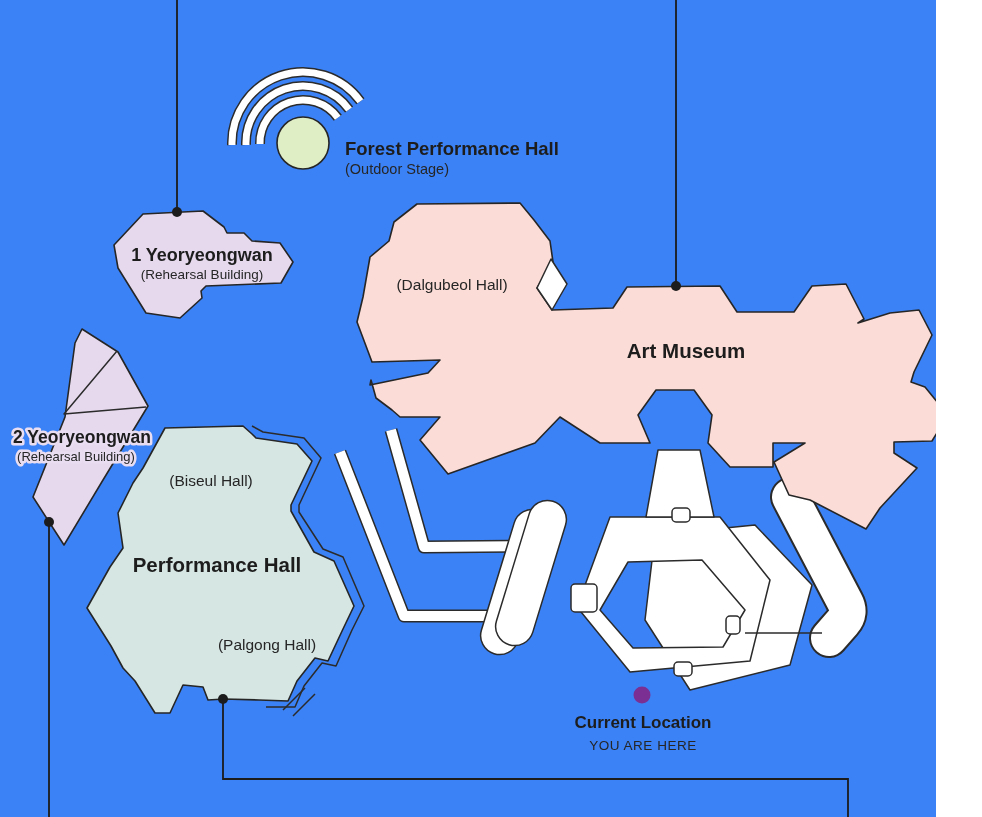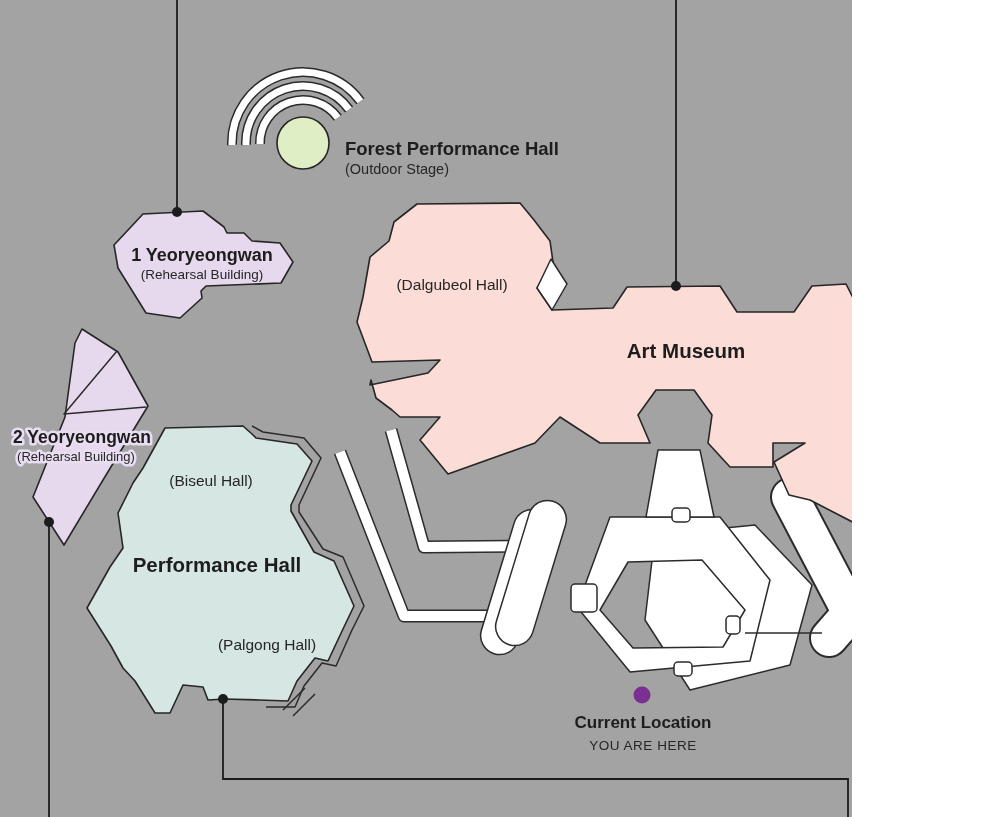--- a/index.html
+++ b/index.html
@@ -1,16 +1,16 @@
 <!DOCTYPE html>
 <html><head>
 <meta charset="utf-8">
 <style>
   html,body{margin:0;padding:0;background:#ffffff;}
-  #map-root{position:relative;width:852px;height:817px;background:#a3a3a3;overflow:hidden;
+  #map-root{position:relative;width:936px;height:817px;background:#3b82f6;overflow:hidden;
             font-family:"Liberation Sans","DejaVu Sans",sans-serif;}
   svg{display:block;}
   .bld{stroke:#262626;stroke-width:1.6;stroke-linejoin:round;}
   .corr{fill:#ffffff;stroke:#2b2b2b;stroke-width:1.5;stroke-linejoin:round;}
   .corr-line{fill:none;stroke:#2b2b2b;stroke-width:1.5;stroke-linejoin:round;}
   .case{fill:none;stroke:#2b2b2b;stroke-linecap:round;stroke-linejoin:round;}
   .case-w{fill:none;stroke:#ffffff;stroke-linecap:round;stroke-linejoin:round;}
   .leader{fill:none;stroke:#1c1c1c;stroke-width:1.8;}
   .lbl-b{font-weight:bold;fill:#1d1d1d;}
   .lbl-r{fill:#262626;}

